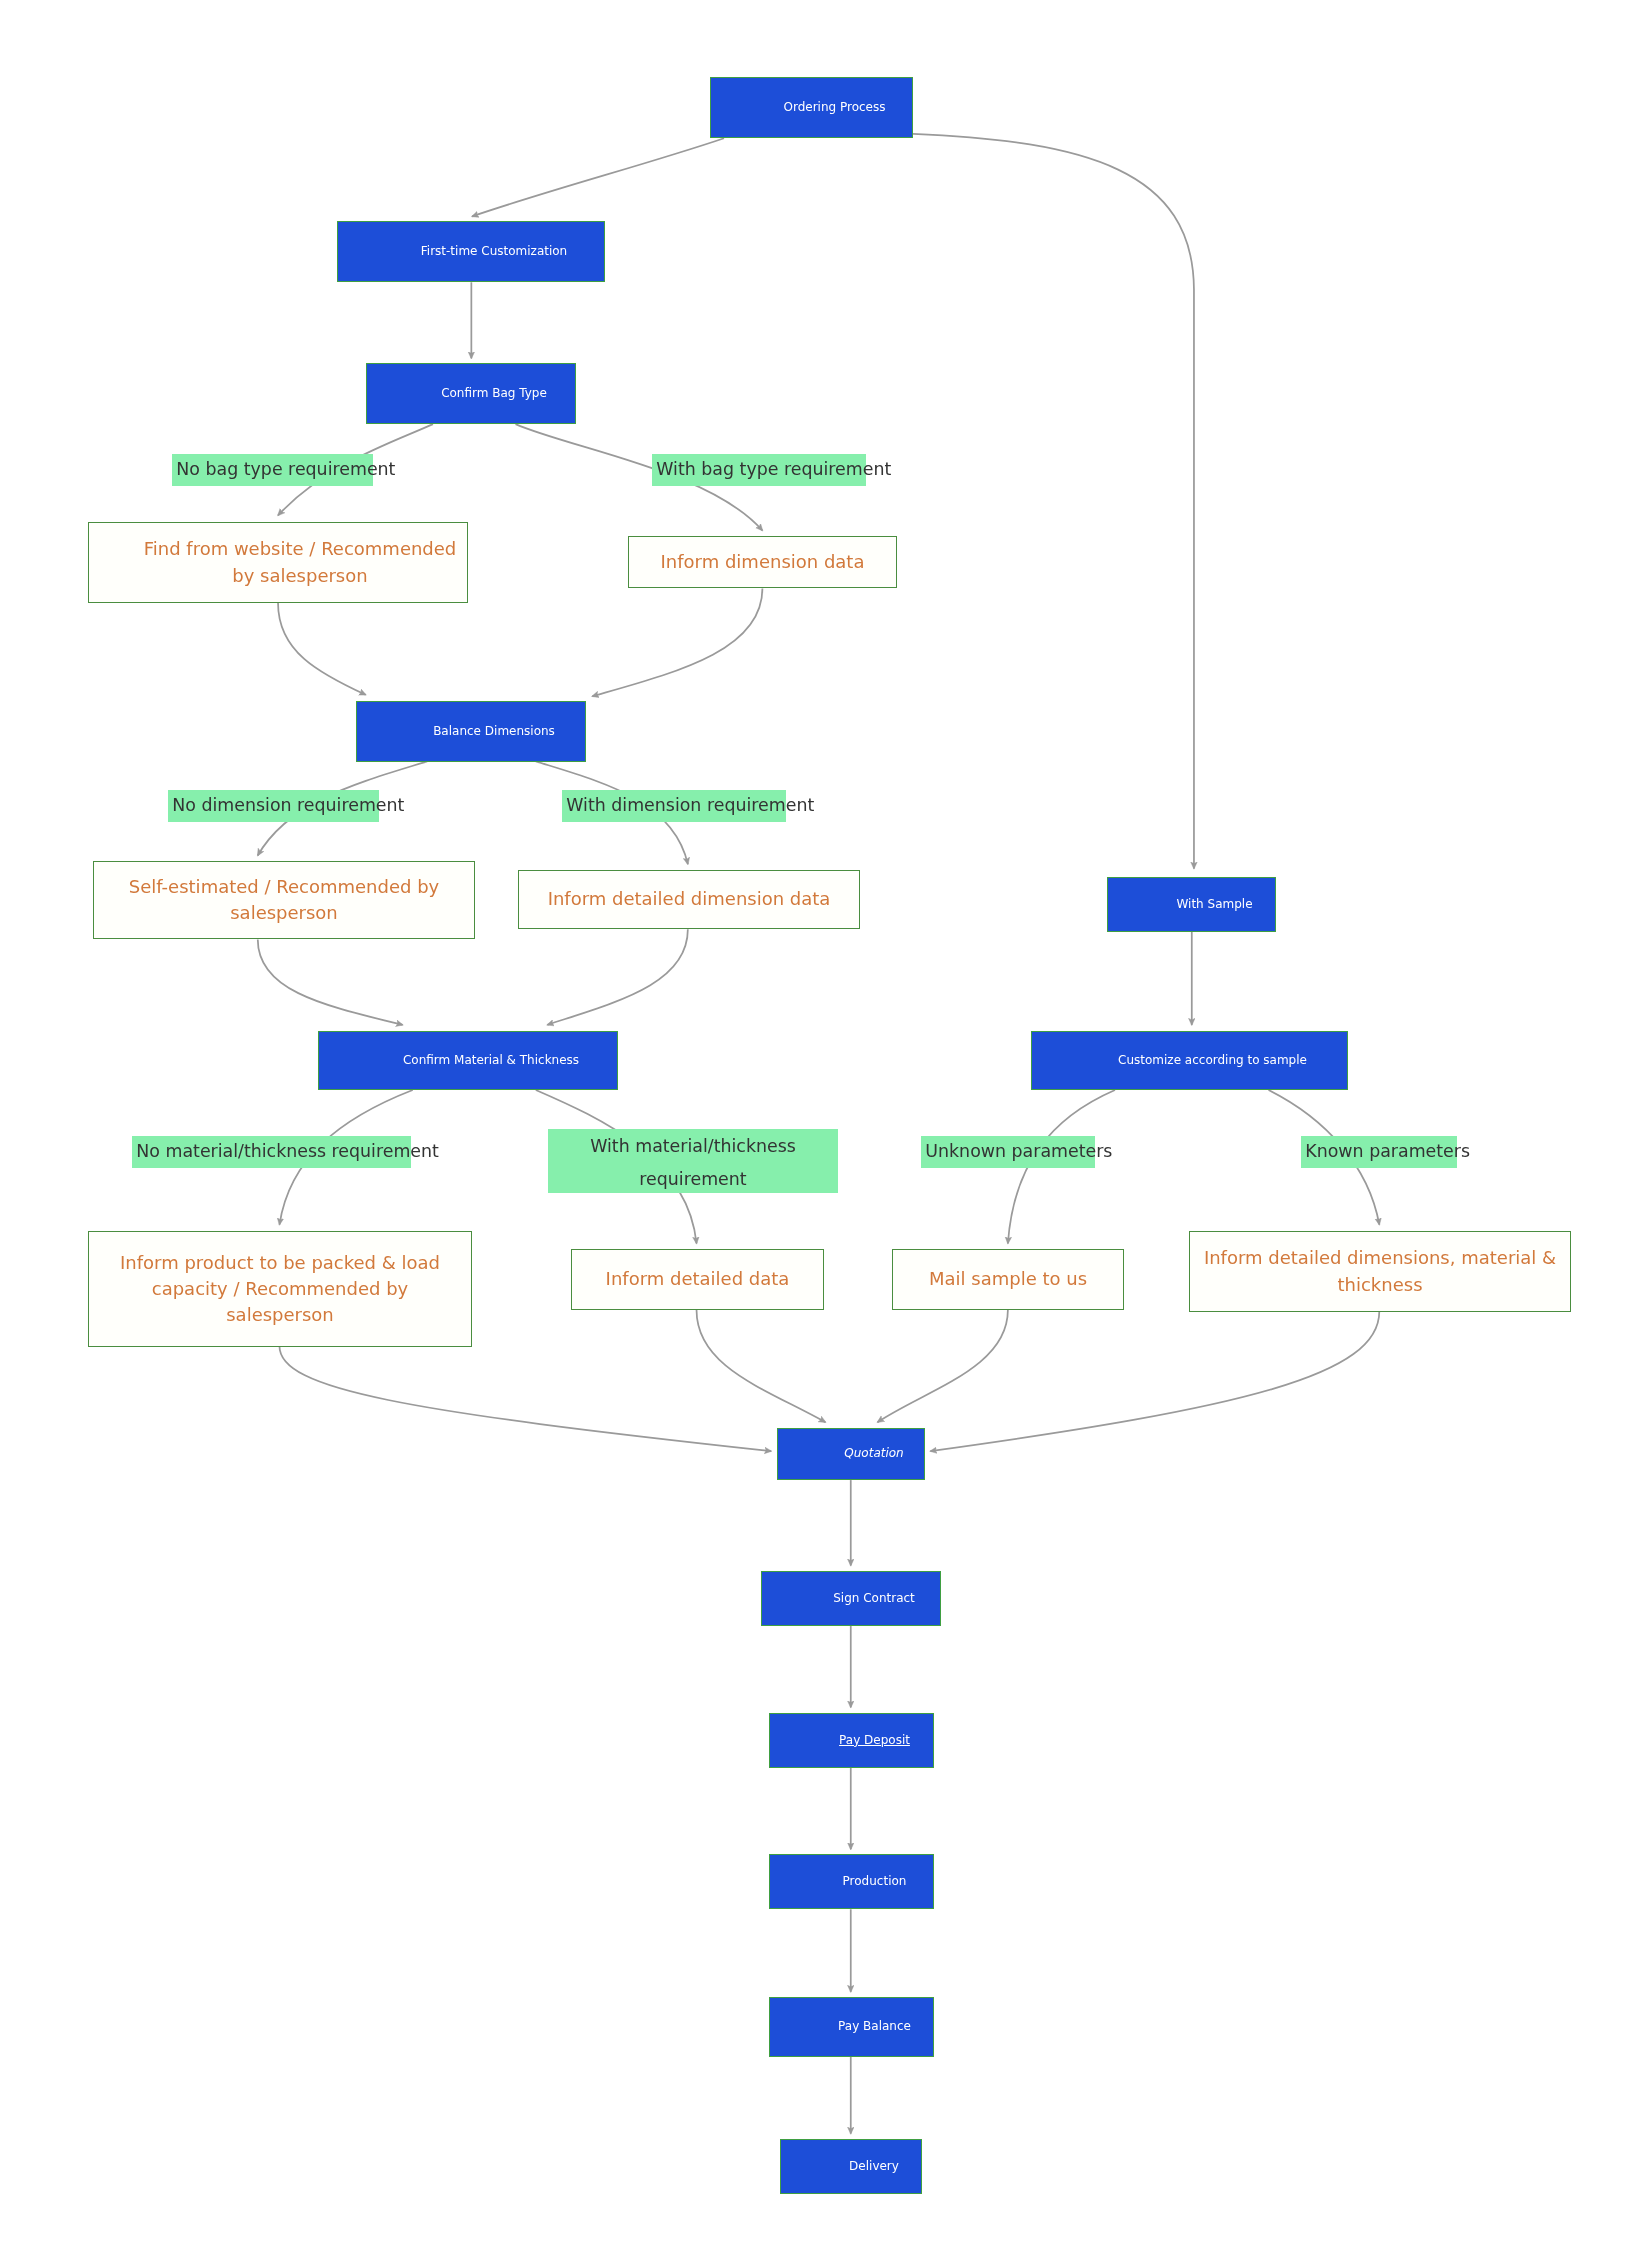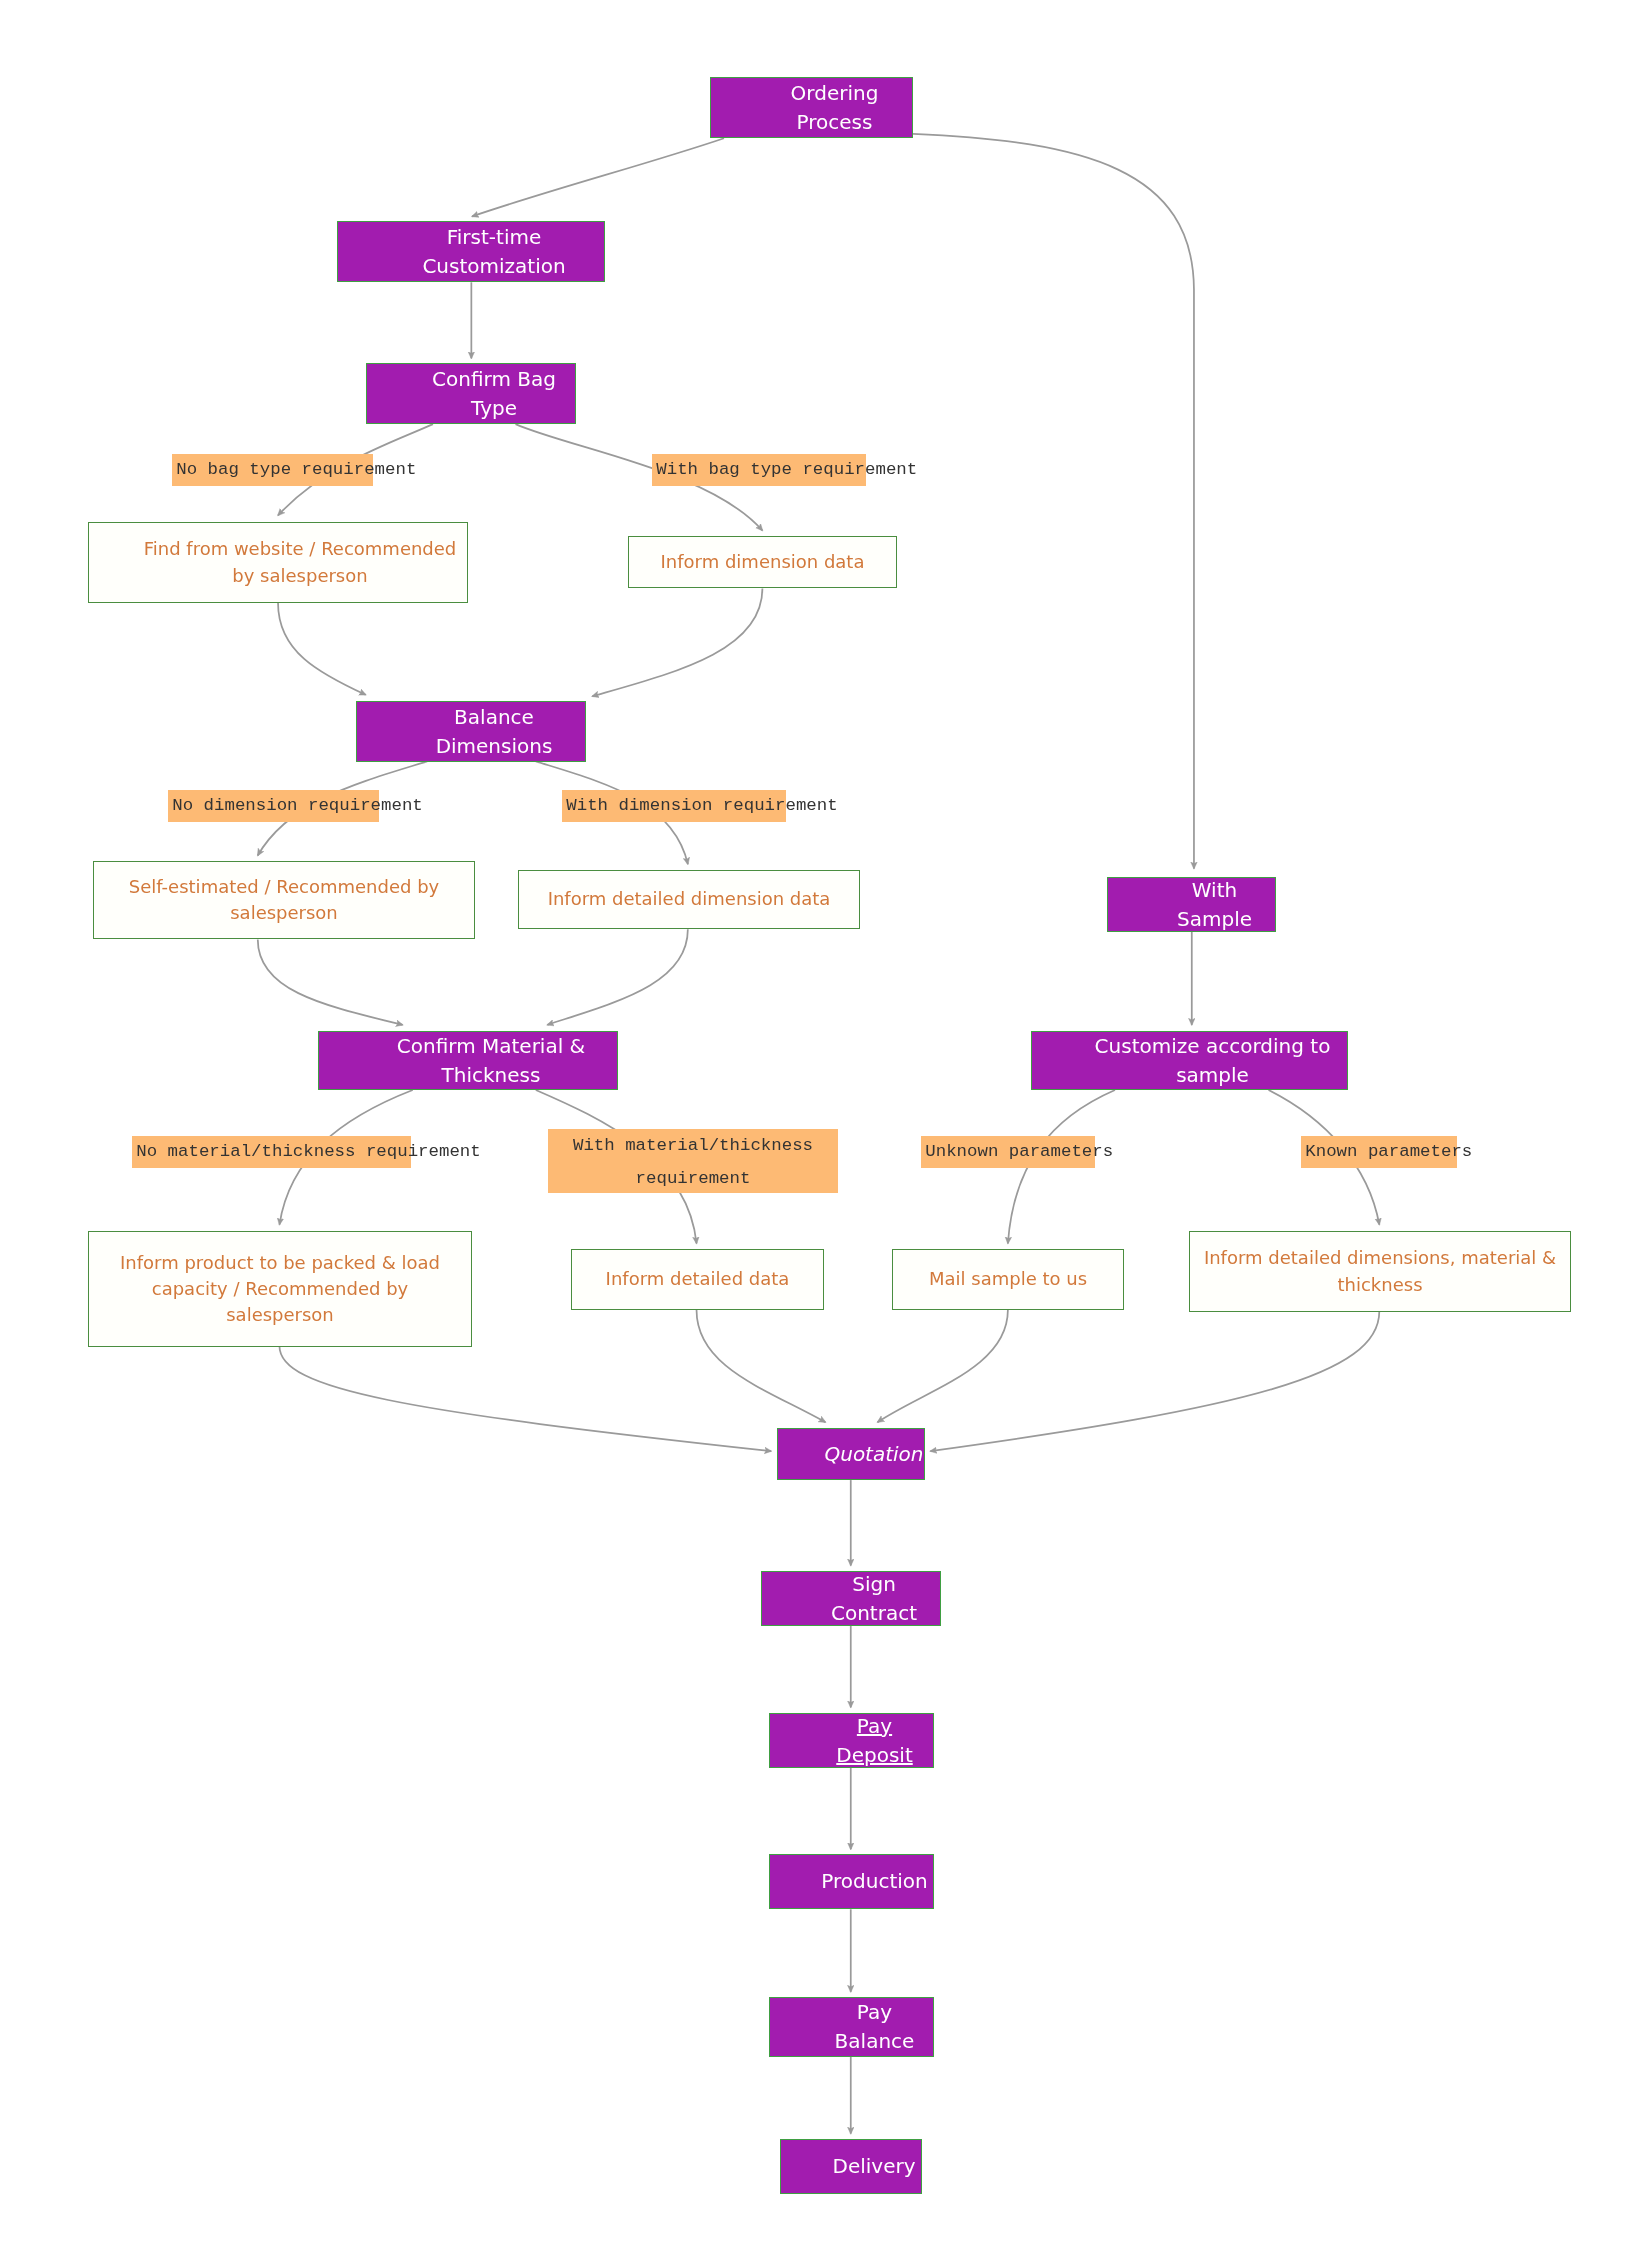--- a/index.html
+++ b/index.html
@@ -24,44 +24,43 @@
   .node{
     position:absolute;
     box-sizing:border-box;
     display:flex;
     align-items:center;
     justify-content:center;
     text-align:center;
     line-height:1.45;
   }
   .node.filled{
-    background:#a21caf;
+    background:#1d4ed8;
     color:#ffffff;
-    font-size:20px;
+    font-size:12px;
     border:0.7px solid #3f9f42;
     padding-left:46px;
   }
   .node.outlined{
     background:#fffffb;
     color:#d2793b;
     font-size:18px;
     border:1.4px solid #4a8d3f;
   }
   .node .lbl{display:block;padding:0 10px;}
   .edge-label{
     position:absolute;
     box-sizing:border-box;
-    background:#fdba74;
+    background:#86efac;
     color:#333333;
     font-size:17.4px;
     text-align:center;
     line-height:1.7;
     padding:1.4px 4.3px;
     white-space:nowrap;
-    font-family:Liberation Mono, monospace;
   }
   .edge-label.wrap{white-space:normal;}
 </style>
 </head>
 <body>
 
 <div id="canvas">
 
   <svg class="edges" viewBox="0 0 2254 3124" preserveAspectRatio="none">
     <defs>

